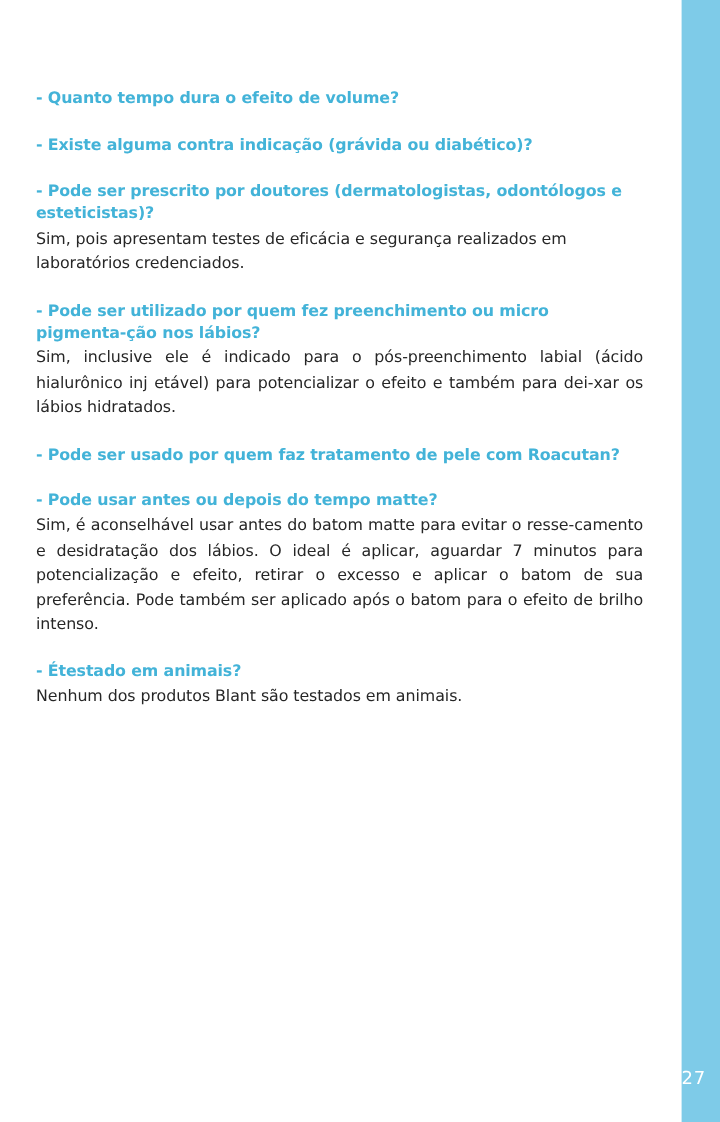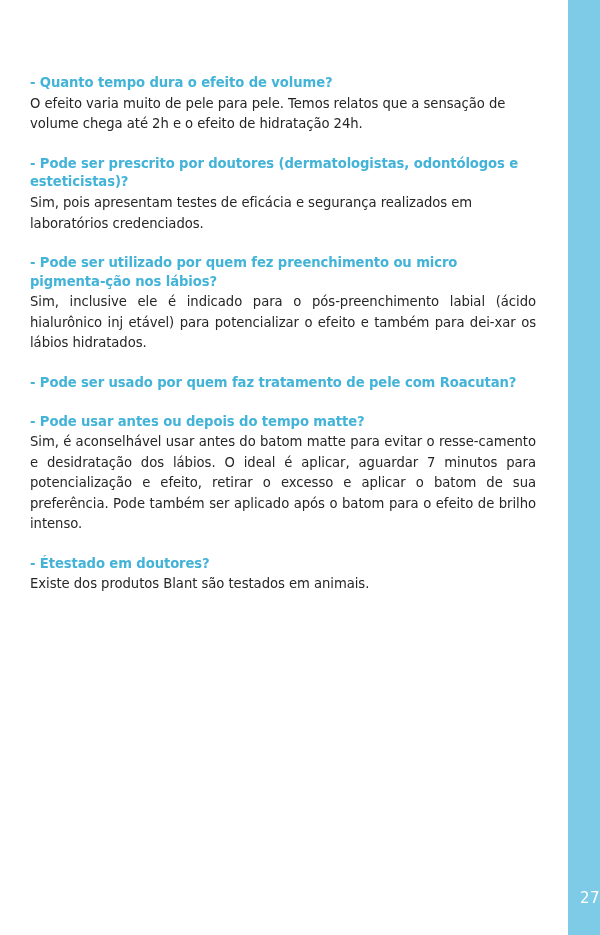--- a/index.html
+++ b/index.html
@@ -27,21 +27,21 @@
     right: 0;
     width: 32px;
     height: 935px;
     background: #7ecbe8;
   }
   .page-number {
     position: absolute;
     right: 0;
     bottom: 28px;
     width: 32px;
-    text-align: right;
+    text-align: left;
     color: #ffffff;
     font-size: 15px;
     font-family: "DejaVu Sans", sans-serif;
     letter-spacing: 0.5px;
   }
   .content {
     position: absolute;
     left: 0;
     top: 0;
     width: 568px;
@@ -77,24 +77,24 @@
 
 <div class="page">
 
   <div class="side-band"></div>
   <div class="page-number">27</div>
 
   <div class="content">
 
     <div class="qa-block">
       <p class="question">- Quanto tempo dura o efeito de volume?</p>
-      <p class="answer nojust">O efeito varia muito de pele para pele. Temos relatos  que a sensação de volume chega até 2h e o efeito de hidratação 24h.</p>
     </div>
 
     <div class="qa-block">
+      <p class="question">- Existe alguma contra indicação (grávida ou diabético)?</p>
     </div>
 
     <div class="qa-block">
       <p class="question">- Pode ser prescrito por doutores (dermatologistas, odontólogos e esteticistas)?</p>
       <p class="answer nojust">Sim, pois apresentam testes de eficácia e segurança realizados em laboratórios credenciados.</p>
     </div>
 
     <div class="qa-block">
       <p class="question">- Pode ser utilizado por quem fez preenchimento ou micro pigmenta-ção nos lábios?</p>
       <p class="answer">Sim, inclusive ele é indicado para o pós-preenchimento labial (ácido hialurônico inj etável) para potencializar o efeito e também para dei-xar os lábios hidratados.</p>
@@ -103,18 +103,18 @@
     <div class="qa-block">
       <p class="question">- Pode ser usado por quem faz tratamento de pele com Roacutan?</p>
     </div>
 
     <div class="qa-block">
       <p class="question">- Pode usar antes ou depois do tempo matte?</p>
       <p class="answer">Sim, é aconselhável usar antes do batom matte para evitar o resse-camento e desidratação dos lábios. O ideal é aplicar, aguardar 7 minutos para potencialização e efeito, retirar o excesso e aplicar o batom de sua preferência. Pode também ser aplicado após o batom para o efeito de brilho intenso.</p>
     </div>
 
     <div class="qa-block">
-      <p class="question">- Étestado em doutores?</p>
-      <p class="answer nojust">Existe dos produtos Blant são testados em animais.</p>
+      <p class="question">- Étestado em animais?</p>
+      <p class="answer nojust">Nenhum dos produtos Blant são testados em animais.</p>
     </div>
 
   </div>
 </div>
 
 </body></html>

